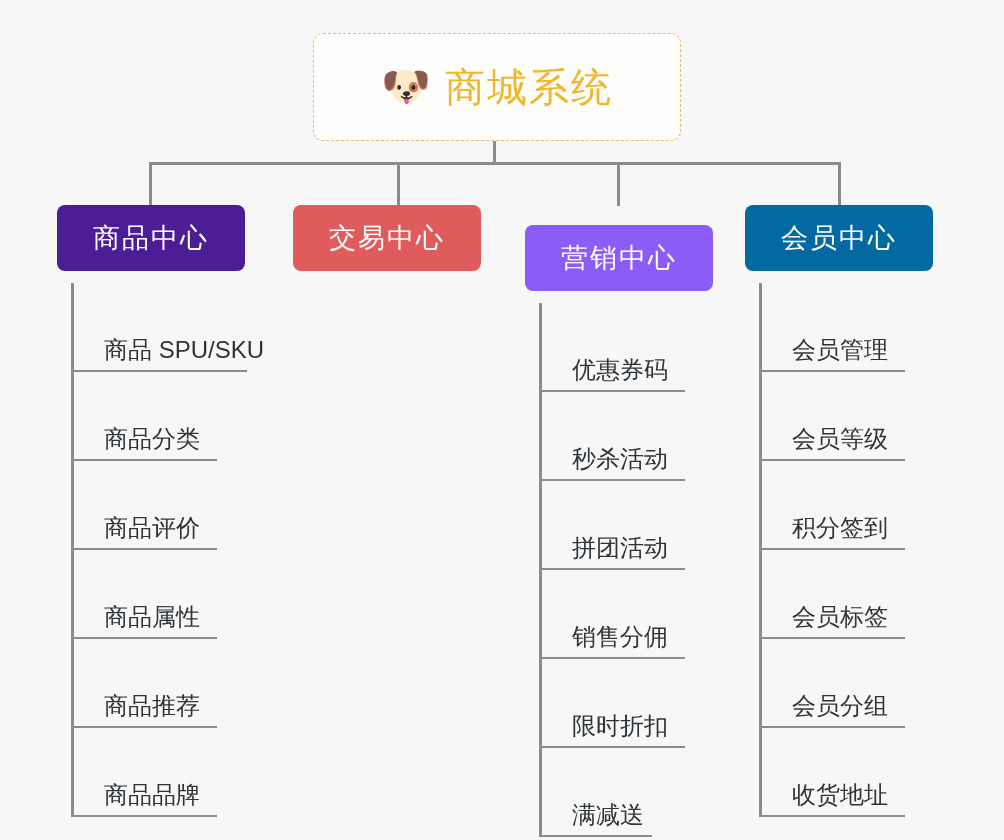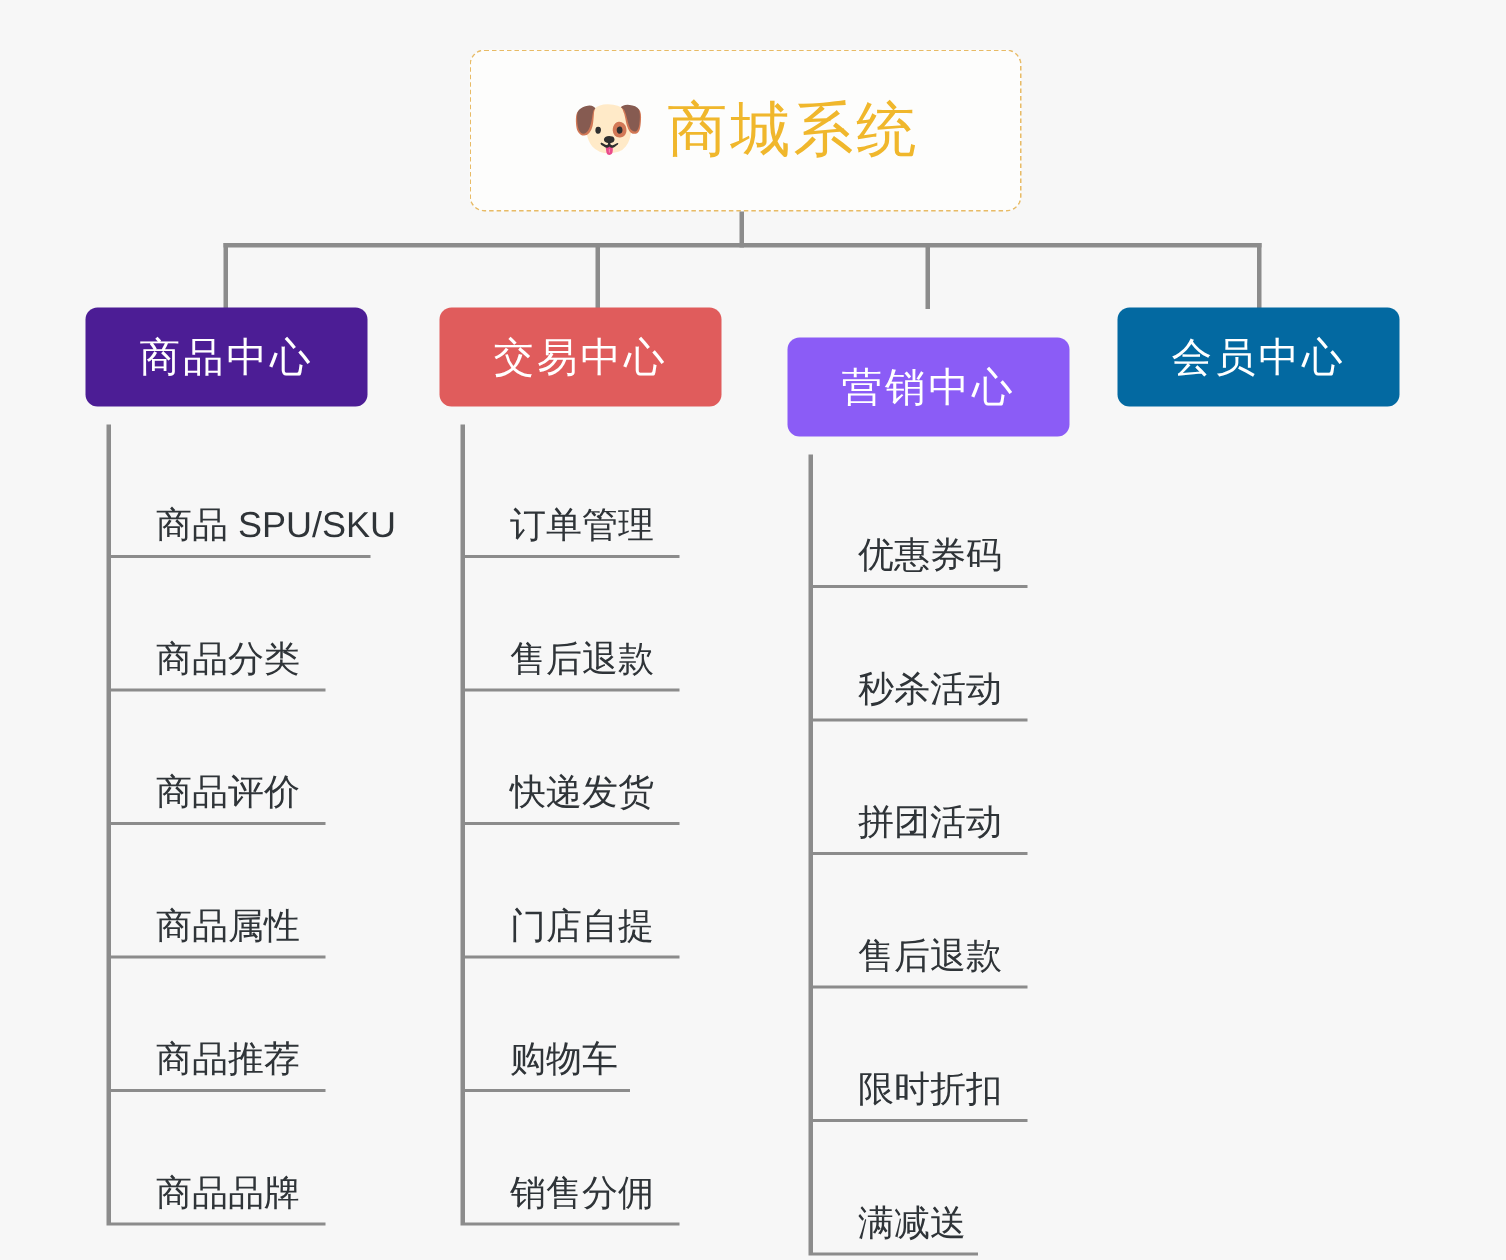--- a/index.html
+++ b/index.html
@@ -155,67 +155,67 @@
       <div class="leaf-item w-norm">
           <span class="leaf-label">商品品牌</span>
         </div>
     </div>
   </div>
 
   <div class="column" style="left:293px;">
     <div class="cat-box" style="background:#e05c5c;">
       <span>交易中心</span>
     </div>
-    <div class="leaf-list">
-      <div class="leaf-item w-norm">
-          <span class="leaf-label">订单管理</span>
-        </div>
-      <div class="leaf-item w-norm">
-          <span class="leaf-label">售后退款</span>
-        </div>
-      <div class="leaf-item w-norm">
-          <span class="leaf-label">快递发货</span>
-        </div>
-      <div class="leaf-item w-norm">
-          <span class="leaf-label">门店自提</span>
-        </div>
-      <div class="leaf-item w-xshort">
-          <span class="leaf-label">购物车</span>
-        </div>
-      <div class="leaf-item w-norm">
-          <span class="leaf-label">销售分佣</span>
-        </div>
-    </div>
   </div>
 
   <div class="column" style="left:525px;">
     <div class="cat-box" style="background:#8b5cf6;margin-top:20px;">
       <span>营销中心</span>
     </div>
     <div class="leaf-list">
       <div class="leaf-item w-norm">
           <span class="leaf-label">优惠券码</span>
         </div>
       <div class="leaf-item w-norm">
           <span class="leaf-label">秒杀活动</span>
         </div>
       <div class="leaf-item w-norm">
           <span class="leaf-label">拼团活动</span>
         </div>
       <div class="leaf-item w-norm">
-          <span class="leaf-label">售后退款</span>
+          <span class="leaf-label">销售分佣</span>
         </div>
       <div class="leaf-item w-norm">
           <span class="leaf-label">限时折扣</span>
         </div>
       <div class="leaf-item w-xshort">
           <span class="leaf-label">满减送</span>
         </div>
     </div>
   </div>
 
   <div class="column" style="left:745px;">
     <div class="cat-box" style="background:#0369a1;">
       <span>会员中心</span>
     </div>
+    <div class="leaf-list">
+      <div class="leaf-item w-norm">
+          <span class="leaf-label">会员管理</span>
+        </div>
+      <div class="leaf-item w-norm">
+          <span class="leaf-label">会员等级</span>
+        </div>
+      <div class="leaf-item w-norm">
+          <span class="leaf-label">积分签到</span>
+        </div>
+      <div class="leaf-item w-norm">
+          <span class="leaf-label">会员标签</span>
+        </div>
+      <div class="leaf-item w-norm">
+          <span class="leaf-label">会员分组</span>
+        </div>
+      <div class="leaf-item w-norm">
+          <span class="leaf-label">收货地址</span>
+        </div>
+    </div>
   </div>
 
 </div>
 
 </body></html>

